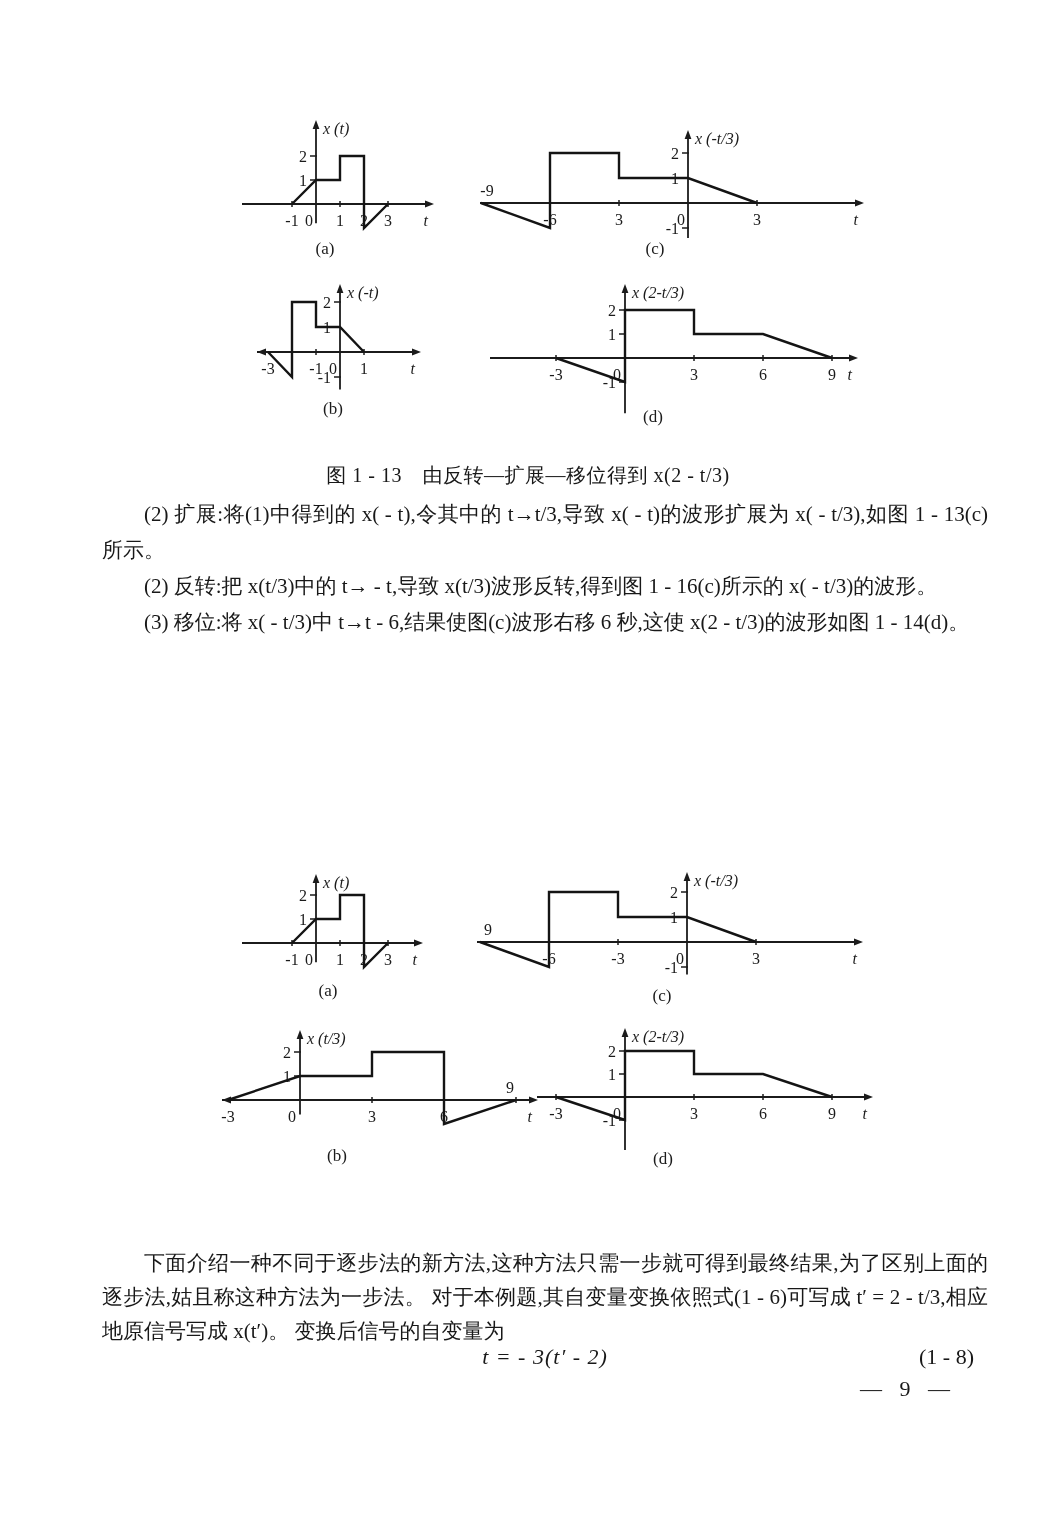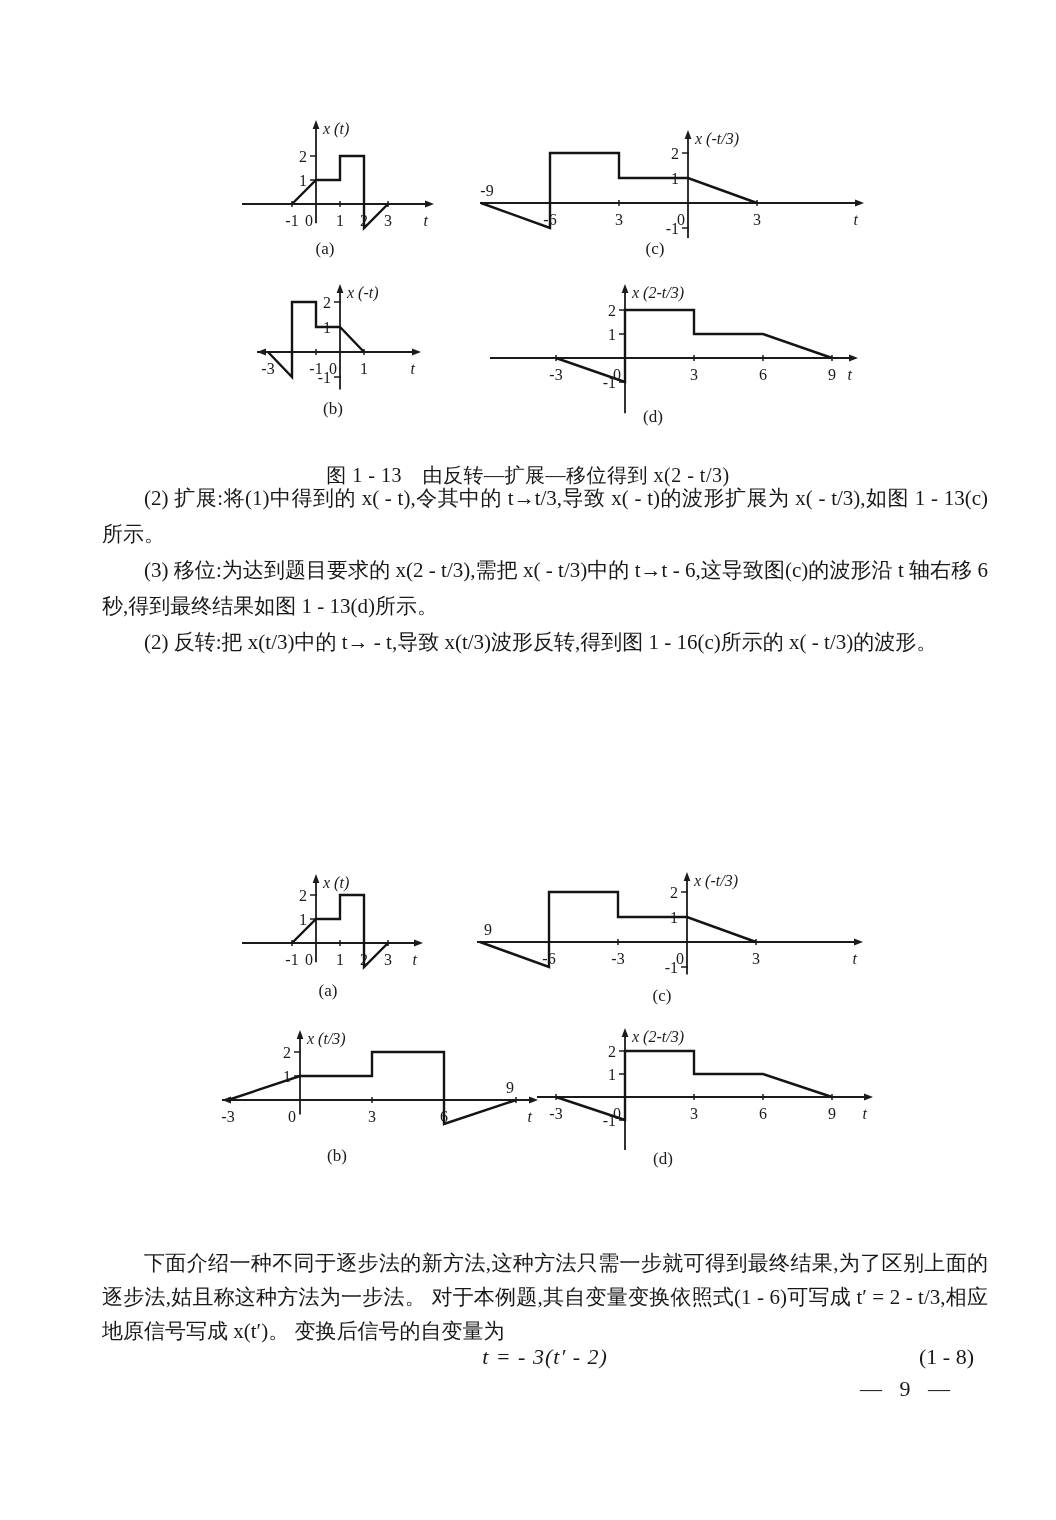--- a/index.html
+++ b/index.html
@@ -134,24 +134,24 @@
         <line x1="131" y1="100" x2="138" y2="100" class="tk"></line>
         <text x="128" y="106" class="tl" text-anchor="end">-1</text>
         <polyline points="68,76 137,100 137,28 206,28 206,52 275,52 344,76" class="wf"></polyline>
         <text x="144" y="16" class="yl">x (2-t/3)</text>
         <text x="364" y="98" class="yl" text-anchor="end">t</text>
         <text x="165" y="140" class="sl" text-anchor="middle">(d)</text>
       </svg></div>
 
   <div class="figure-caption" style="top:462px">图 1 - 13　由反转—扩展—移位得到 x(2 - t/3)</div>
 
-  <div class="textcol" style="top:480px">
+  <div class="textcol" style="top:496px">
     <p>(2) 扩展:将(1)中得到的 x( - t),令其中的 t→t/3,导致 x( - t)的波形扩展为 x( - t/3),如图 1 - 13(c)所示。</p>
-    <p>(3) 移位:为达到题目要求的 x(2 - t/3),需把 x( - t/3)中的 t→t - 6,这导致图(c)的波形沿 t 轴右移 6 秒,得到最终结果如图 1 - 13(d)所示。</p>
     <p>(2) 反转:把 x(t/3)中的 t→ - t,导致 x(t/3)波形反转,得到图 1 - 16(c)所示的 x( - t/3)的波形。</p>
+    <p>(3) 移位:将 x( - t/3)中 t→t - 6,结果使图(c)波形右移 6 秒,这使 x(2 - t/3)的波形如图 1 - 14(d)。</p>
   </div>
 
   <div class="plot" style="left: 240px; top: 872px; width: 185px; height: 135px;"><svg width="185" height="135">
         <line x1="2" y1="71" x2="176" y2="71" class="ax"></line>
         <polygon points="183,71 174,67.4 174,74.6" class="ah"></polygon>
         <line x1="76" y1="90.2" x2="76" y2="8" class="ax"></line>
         <polygon points="76,2 72.6,11 79.4,11" class="ah"></polygon>
         <line x1="52" y1="68" x2="52" y2="74" class="tk"></line>
         <text x="52" y="93" class="tl" text-anchor="middle">-1</text>
         <text x="69" y="93" class="tl" text-anchor="middle">0</text>

